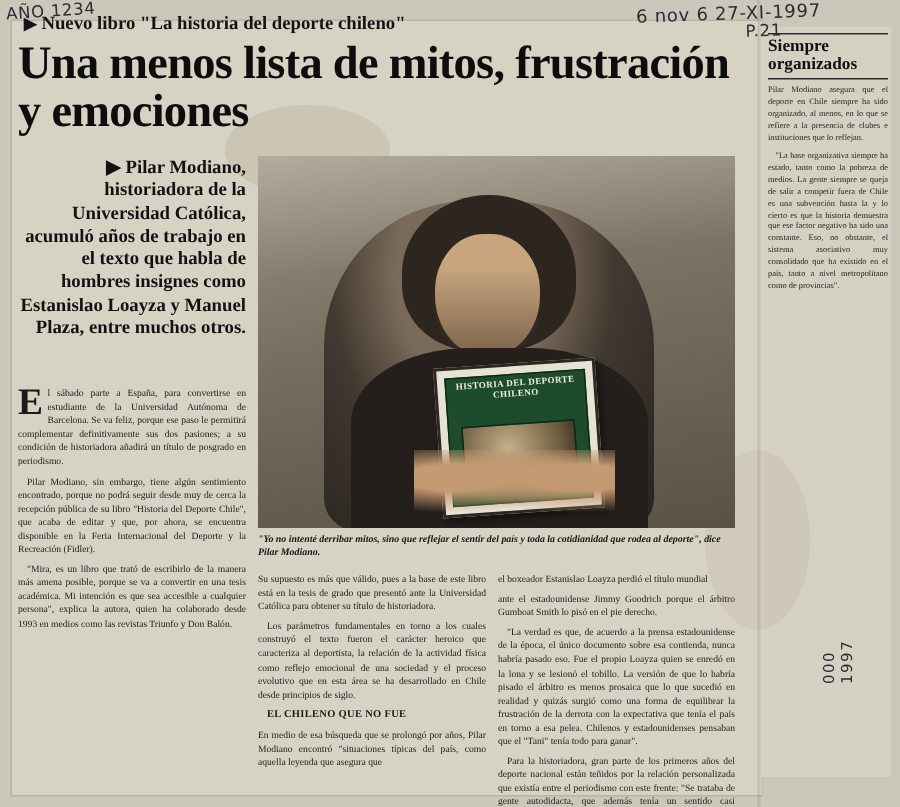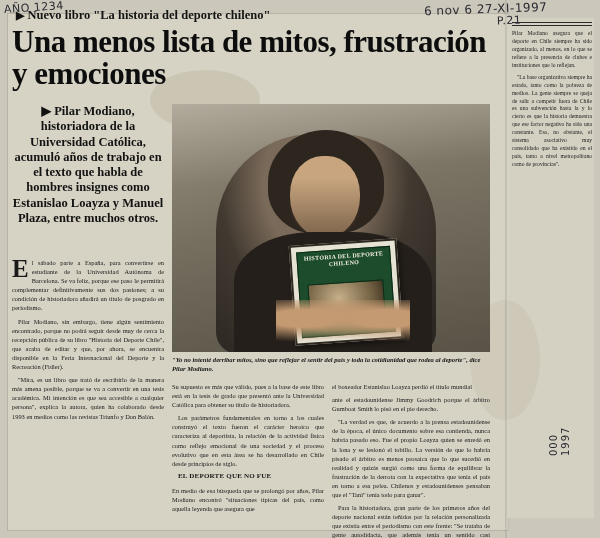--- a/index.html
+++ b/index.html
@@ -88,21 +88,21 @@
   
   .lead {
     position: absolute;
     left: 12px;
     top: 104px;
     width: 152px;
     font-size: 12.5px;
     line-height: 1.22;
     font-weight: bold;
     color: #121212;
-    text-align: center;
+    text-align: right;
   }
 
   
   .col {
     position: absolute;
     font-size: 6.4px;
     line-height: 1.42;
     text-align: justify;
     color: #1a1a1a;
   }
@@ -325,31 +325,32 @@
 
   <div class="col col-a">
     <p class="first"><span class="dropcap">E</span><span>l sábado parte a España, para convertirse en estudiante de la Universidad Autónoma de Barcelona. Se va feliz, porque ese paso le permitirá complementar definitivamente sus dos pasiones; a su condición de historiadora añadirá un título de posgrado en periodismo.</span></p>
     <p>Pilar Modiano, sin embargo, tiene algún sentimiento encontrado, porque no podrá seguir desde muy de cerca la recepción pública de su libro "Historia del Deporte Chile", que acaba de editar y que, por ahora, se encuentra disponible en la Feria Internacional del Deporte y la Recreación (Fidler).</p>
     <p>"Mira, es un libro que trató de escribirlo de la manera más amena posible, porque se va a convertir en una tesis académica. Mi intención es que sea accesible a cualquier persona", explica la autora, quien ha colaborado desde 1993 en medios como las revistas Triunfo y Don Balón.</p>
   </div>
 
   <div class="col col-b">
     <p class="first">Su supuesto es más que válido, pues a la base de este libro está en la tesis de grado que presentó ante la Universidad Católica para obtener su título de historiadora.</p>
     <p>Los parámetros fundamentales en torno a los cuales construyó el texto fueron el carácter heroico que caracteriza al deportista, la relación de la actividad física como reflejo emocional de una sociedad y el proceso evolutivo que en esta área se ha desarrollado en Chile desde principios de siglo.</p>
-    <p class="subhead">EL DEPORTE QUE NO FUE</p>
+    <p class="subhead">EL CHILENO QUE NO FUE</p>
     <p class="first">En medio de esa búsqueda que se prolongó por años, Pilar Modiano encontró "situaciones típicas del país, como aquella leyenda que asegura que</p>
   </div>
 
   <div class="col col-c">
     <p class="first">el boxeador Estanislao Loayza perdió el título mundial</p>
     <p class="first">ante el estadounidense Jimmy Goodrich porque el árbitro Gumboat Smith lo pisó en el pie derecho.</p>
     <p>"La verdad es que, de acuerdo a la prensa estadounidense de la época, el único documento sobre esa contienda, nunca habría pasado eso. Fue el propio Loayza quien se enredó en la lona y se lesionó el tobillo. La versión de que lo habría pisado el árbitro es menos prosaica que lo que sucedió en realidad y quizás surgió como una forma de equilibrar la frustración de la derrota con la expectativa que tenía el país en torno a esa pelea. Chilenos y estadounidenses pensaban que el "Tani" tenía todo para ganar".</p>
     <p>Para la historiadora, gran parte de los primeros años del deporte nacional están teñidos por la relación personalizada que existía entre el periodismo con este frente: "Se trataba de gente autodidacta, que además tenía un sentido casi caballeresco de la actividad. Eran sportman, gente que estaba comprometida absolutamente con los personajes de la noticia y a las cuáles era difícil pedirles el grado de objetividad que, se supone, existe actualmente".</p>
   </div>
 
   <div class="sidebox">
     <div class="rule-top"></div>
+    <h2>Siempre organizados</h2>
     <div class="rule-mid"></div>
     <p class="first">Pilar Modiano asegura que el deporte en Chile siempre ha sido organizado, al menos, en lo que se refiere a la presencia de clubes e instituciones que lo reflejan.</p>
     <p>"La base organizativa siempre ha estado, tanto como la pobreza de medios. La gente siempre se queja de salir a competir fuera de Chile es una subvención hasta la y lo cierto es que la historia demuestra que ese factor negativo ha sido una constante. Eso, no obstante, el sistema asociativo muy consolidado que ha existido en el país, tanto a nivel metropolitano como de provincias".</p>
   </div>
 
 </div>
 
 </body></html>

